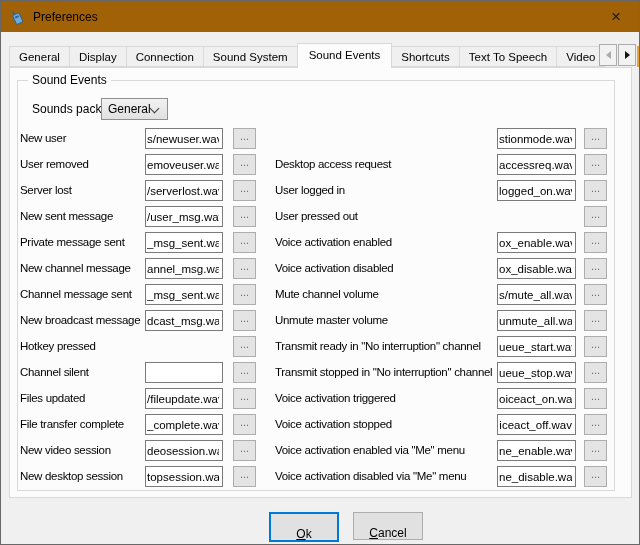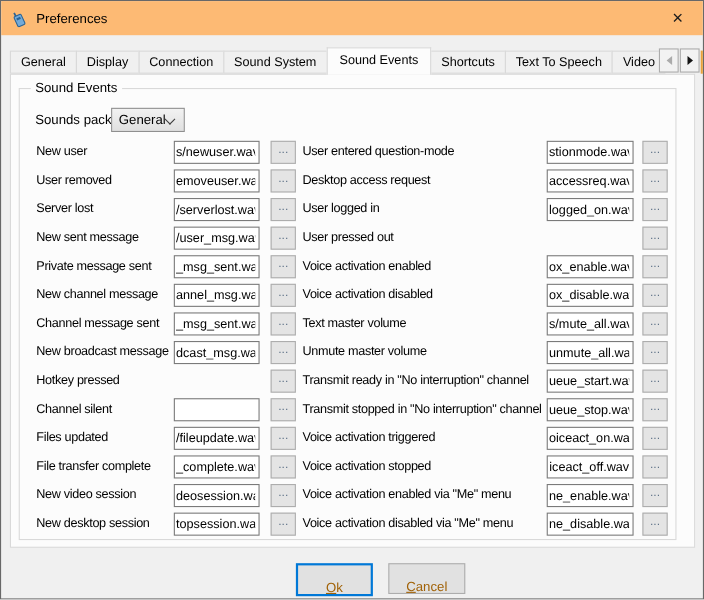--- a/index.html
+++ b/index.html
@@ -2,21 +2,21 @@
 <html><head>
 <meta charset="utf-8">
 <style>
   html,body{margin:0;padding:0;background:#d8d8d8;}
   .window{
     position:relative; width:640px; height:545px; box-sizing:border-box;
     border:1px solid #686868; background:#f0f0f0; overflow:hidden;
     font-family:"Liberation Sans","DejaVu Sans",sans-serif; font-size:12px; color:#000;
   }
   
-  .titlebar{position:absolute;left:0;top:0;right:0;height:31px;background:#fdba74;display:flex;align-items:center;padding-left:9px;box-sizing:border-box;}
+  .titlebar{position:absolute;left:0;top:0;right:0;height:31px;background:#a16207;display:flex;align-items:center;padding-left:9px;box-sizing:border-box;}
   .app-icon{width:16px;height:16px;margin-right:7px;display:inline-block;}
   .title{font-size:12px;color:#000;}
   .close-btn{position:absolute;right:0;top:0;width:46px;height:30px;display:flex;align-items:center;justify-content:center;cursor:default;}
   .close-btn span{font-size:17px;line-height:17px;color:#1a1a1a;font-weight:400;}
   
   .tabbar{position:absolute;left:8px;top:44px;height:22px;display:flex;align-items:flex-end;z-index:2;}
   .tab{height:21px;line-height:20px;padding:0 9px;background:#f0f0f0;border:1px solid #d9d9d9;margin-right:-1px;font-size:11.5px;box-sizing:border-box;white-space:nowrap;}
   .tab.active{height:25px;line-height:23px;background:#fcfcfc;border-bottom:none;margin-bottom:-1px;padding:0 11px;position:relative;z-index:3;}
   .tab-scroll{position:absolute;top:43px;left:598px;display:flex;z-index:4;}
   .scrollbtn{width:18px;height:22px;background:#f2f2f2;border:1px solid #ababab;box-sizing:border-box;display:flex;align-items:center;justify-content:center;margin-right:1px;}
@@ -26,32 +26,32 @@
   
   .page{position:absolute;left:8px;top:66px;width:623px;height:431px;background:#fcfcfc;border:1px solid #d9d9d9;box-sizing:border-box;z-index:1;}
   
   .groupbox{position:absolute;left:7px;top:12px;width:598px;height:411px;border:1px solid #d9d9d9;box-sizing:border-box;}
   .group-label{position:absolute;left:10px;top:-8px;background:#fcfcfc;padding:0 4px;font-size:12px;}
   .sp-label{position:absolute;left:14px;top:21px;font-size:12px;}
   .combo{position:absolute;left:83px;top:17px;width:67px;height:22px;box-sizing:border-box;border:1px solid #8f8f8f;background:linear-gradient(#f2f2f2,#e0e0e0);display:flex;align-items:center;padding-left:6px;}
   .combo .chev{position:absolute;right:9px;top:6px;width:6px;height:6px;border-right:1.6px solid #3c3c3c;border-bottom:1.6px solid #3c3c3c;transform:rotate(45deg);}
   
   .rows{position:absolute;top:47px;}
-  .rows.left{left:15px;width:240px;}
+  .rows.left{left:2px;width:240px;}
   .rows.right{left:257px;width:335px;}
   .row{position:relative;height:26px;}
   .row-label{position:absolute;left:0;top:4px;font-size:11.5px;letter-spacing:-0.3px;white-space:nowrap;}
   .file-input{position:absolute;top:0;height:21px;box-sizing:border-box;border:1px solid #7a7a7a;background:#fff;font-family:"Liberation Sans","DejaVu Sans",sans-serif;font-size:11.5px;padding:1px 3px 1px 1px;text-align:right;color:#000;}
   .rows.left .file-input{left:125px;width:78px;}
   .rows.right .file-input{left:222px;width:79px;}
   .browse{position:absolute;top:0;width:23px;height:21px;box-sizing:border-box;border:1px solid #adadad;background:#e4e4e4;font-size:11px;line-height:11px;color:#5d7187;padding:0 0 5px 0;font-family:"Liberation Sans","DejaVu Sans",sans-serif;}
   .rows.left .browse{left:213px;}
   .rows.right .browse{left:309px;}
   
-  .btn{position:absolute;top:511px;width:70px;height:24px;box-sizing:border-box;background:#e1e1e1;border:1px solid #adadad;font-family:"Liberation Sans","DejaVu Sans",sans-serif;font-size:12px;color:#a16207;padding:13px;}
+  .btn{position:absolute;top:511px;width:70px;height:24px;box-sizing:border-box;background:#e1e1e1;border:1px solid #adadad;font-family:"Liberation Sans","DejaVu Sans",sans-serif;font-size:12px;color:#000000;padding:13px;}
   .btn.focused{border:2px solid #0078d7;}
   #ok-btn{left:268px;}
   #cancel-btn{left:352px;}
 </style>
 </head>
 <body>
 
 <div class="window">
 
   <div class="titlebar">
@@ -164,21 +164,20 @@
             <button class="browse">...</button>
           </div>
           <div class="row">
             <span class="row-label">New desktop session</span>
             <input class="file-input" type="text" value="topsession.wav" style="">
             <button class="browse">...</button>
           </div>
         </div>
       <div class="rows right" id="rows-right">
           <div class="row">
-            <span class="row-label">User entered question-mode</span>
             <input class="file-input" type="text" value="stionmode.wav" style="">
             <button class="browse">...</button>
           </div>
           <div class="row">
             <span class="row-label">Desktop access request</span>
             <input class="file-input" type="text" value="accessreq.wav" style="">
             <button class="browse">...</button>
           </div>
           <div class="row">
             <span class="row-label">User logged in</span>
@@ -193,21 +192,21 @@
             <span class="row-label">Voice activation enabled</span>
             <input class="file-input" type="text" value="ox_enable.wav" style="">
             <button class="browse">...</button>
           </div>
           <div class="row">
             <span class="row-label">Voice activation disabled</span>
             <input class="file-input" type="text" value="ox_disable.wav" style="">
             <button class="browse">...</button>
           </div>
           <div class="row">
-            <span class="row-label">Text master volume</span>
+            <span class="row-label">Mute channel volume</span>
             <input class="file-input" type="text" value="s/mute_all.wav" style="">
             <button class="browse">...</button>
           </div>
           <div class="row">
             <span class="row-label">Unmute master volume</span>
             <input class="file-input" type="text" value="unmute_all.wav" style="">
             <button class="browse">...</button>
           </div>
           <div class="row">
             <span class="row-label">Transmit ready in "No interruption" channel</span>

